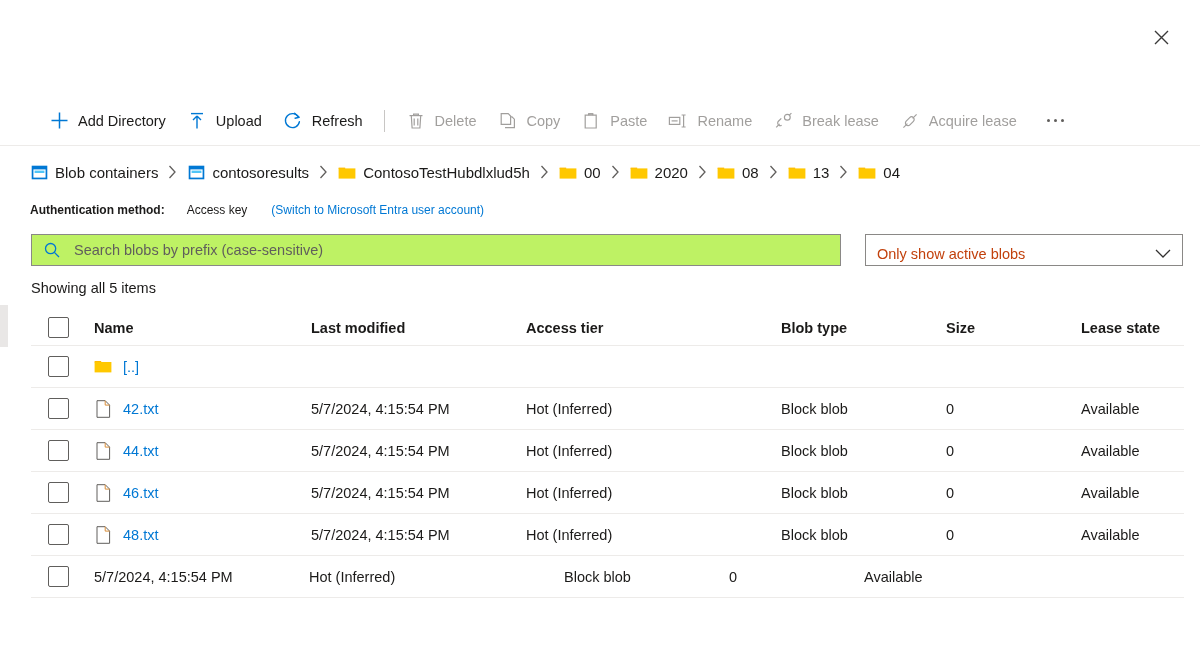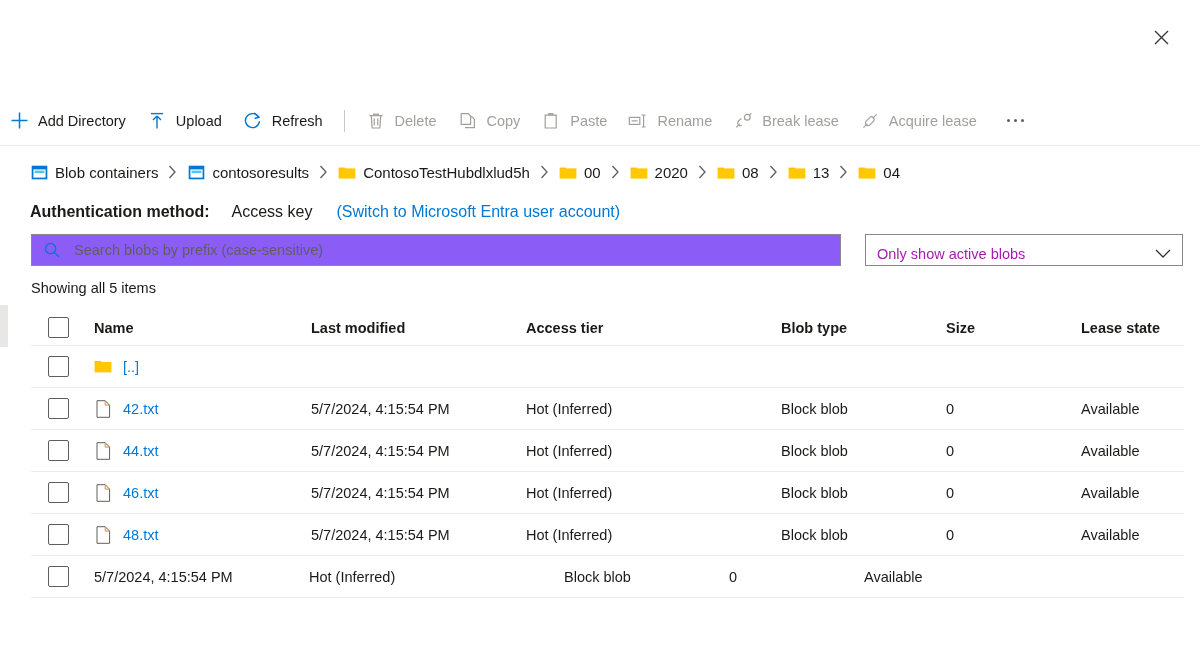--- a/index.html
+++ b/index.html
@@ -38,20 +38,21 @@
   }
   .close-btn svg { display: block; }
 
   
   .command-bar {
     position: absolute;
     left: 0; top: 96px;
     width: 1200px; height: 50px;
     display: flex;
     align-items: center;
+    padding-left: 40px;
     border-bottom: 1px solid #edebe9;
     background: #ffffff;
   }
   .cmd {
     display: flex;
     align-items: center;
     height: 38px;
     padding: 0 9px;
     margin-right: 3px;
     white-space: nowrap;
@@ -121,40 +122,40 @@
     margin: 0 10px;
     color: #605e5c;
     display: inline-flex;
     align-items: center;
   }
 
   
   .auth-row {
     position: absolute;
     left: 30px; top: 203px;
-    font-size: 16px;
+    font-size: 12px;
     display: flex;
     align-items: baseline;
     white-space: nowrap;
   }
   .auth-label { font-weight: 700; color: #1b1a19; }
   .auth-value { margin-left: 22px; color: #1b1a19; }
   .auth-link {
     margin-left: 24px;
     color: #0078d4;
     cursor: pointer;
   }
 
   
   .search-box {
     position: absolute;
     left: 31px; top: 234px;
     width: 810px; height: 32px;
     border: 1px solid #8a8886;
-    background: #8b5cf6;
+    background: #bef264;
     display: flex;
     align-items: center;
     padding-left: 11px;
   }
   .search-box .sicon {
     width: 17px; height: 17px;
     flex: 0 0 auto;
     display: inline-flex; align-items: center; justify-content: center;
   }
   .search-box input {
@@ -174,21 +175,21 @@
     left: 865px; top: 234px;
     width: 318px; height: 32px;
     border: 1px solid #8a8886;
     background: #ffffff;
     display: flex;
     align-items: center;
     justify-content: space-between;
     padding: 8px 11px 0 11px;
     cursor: pointer;
     font-size: 14.5px;
-    color: #a21caf;
+    color: #c2410c;
   }
   .filter-box .chev { color: #323130; display: inline-flex; align-items: center; }
 
   
   .showing {
     position: absolute;
     left: 31px; top: 280px;
     font-size: 14.5px;
     color: #1b1a19;
   }

